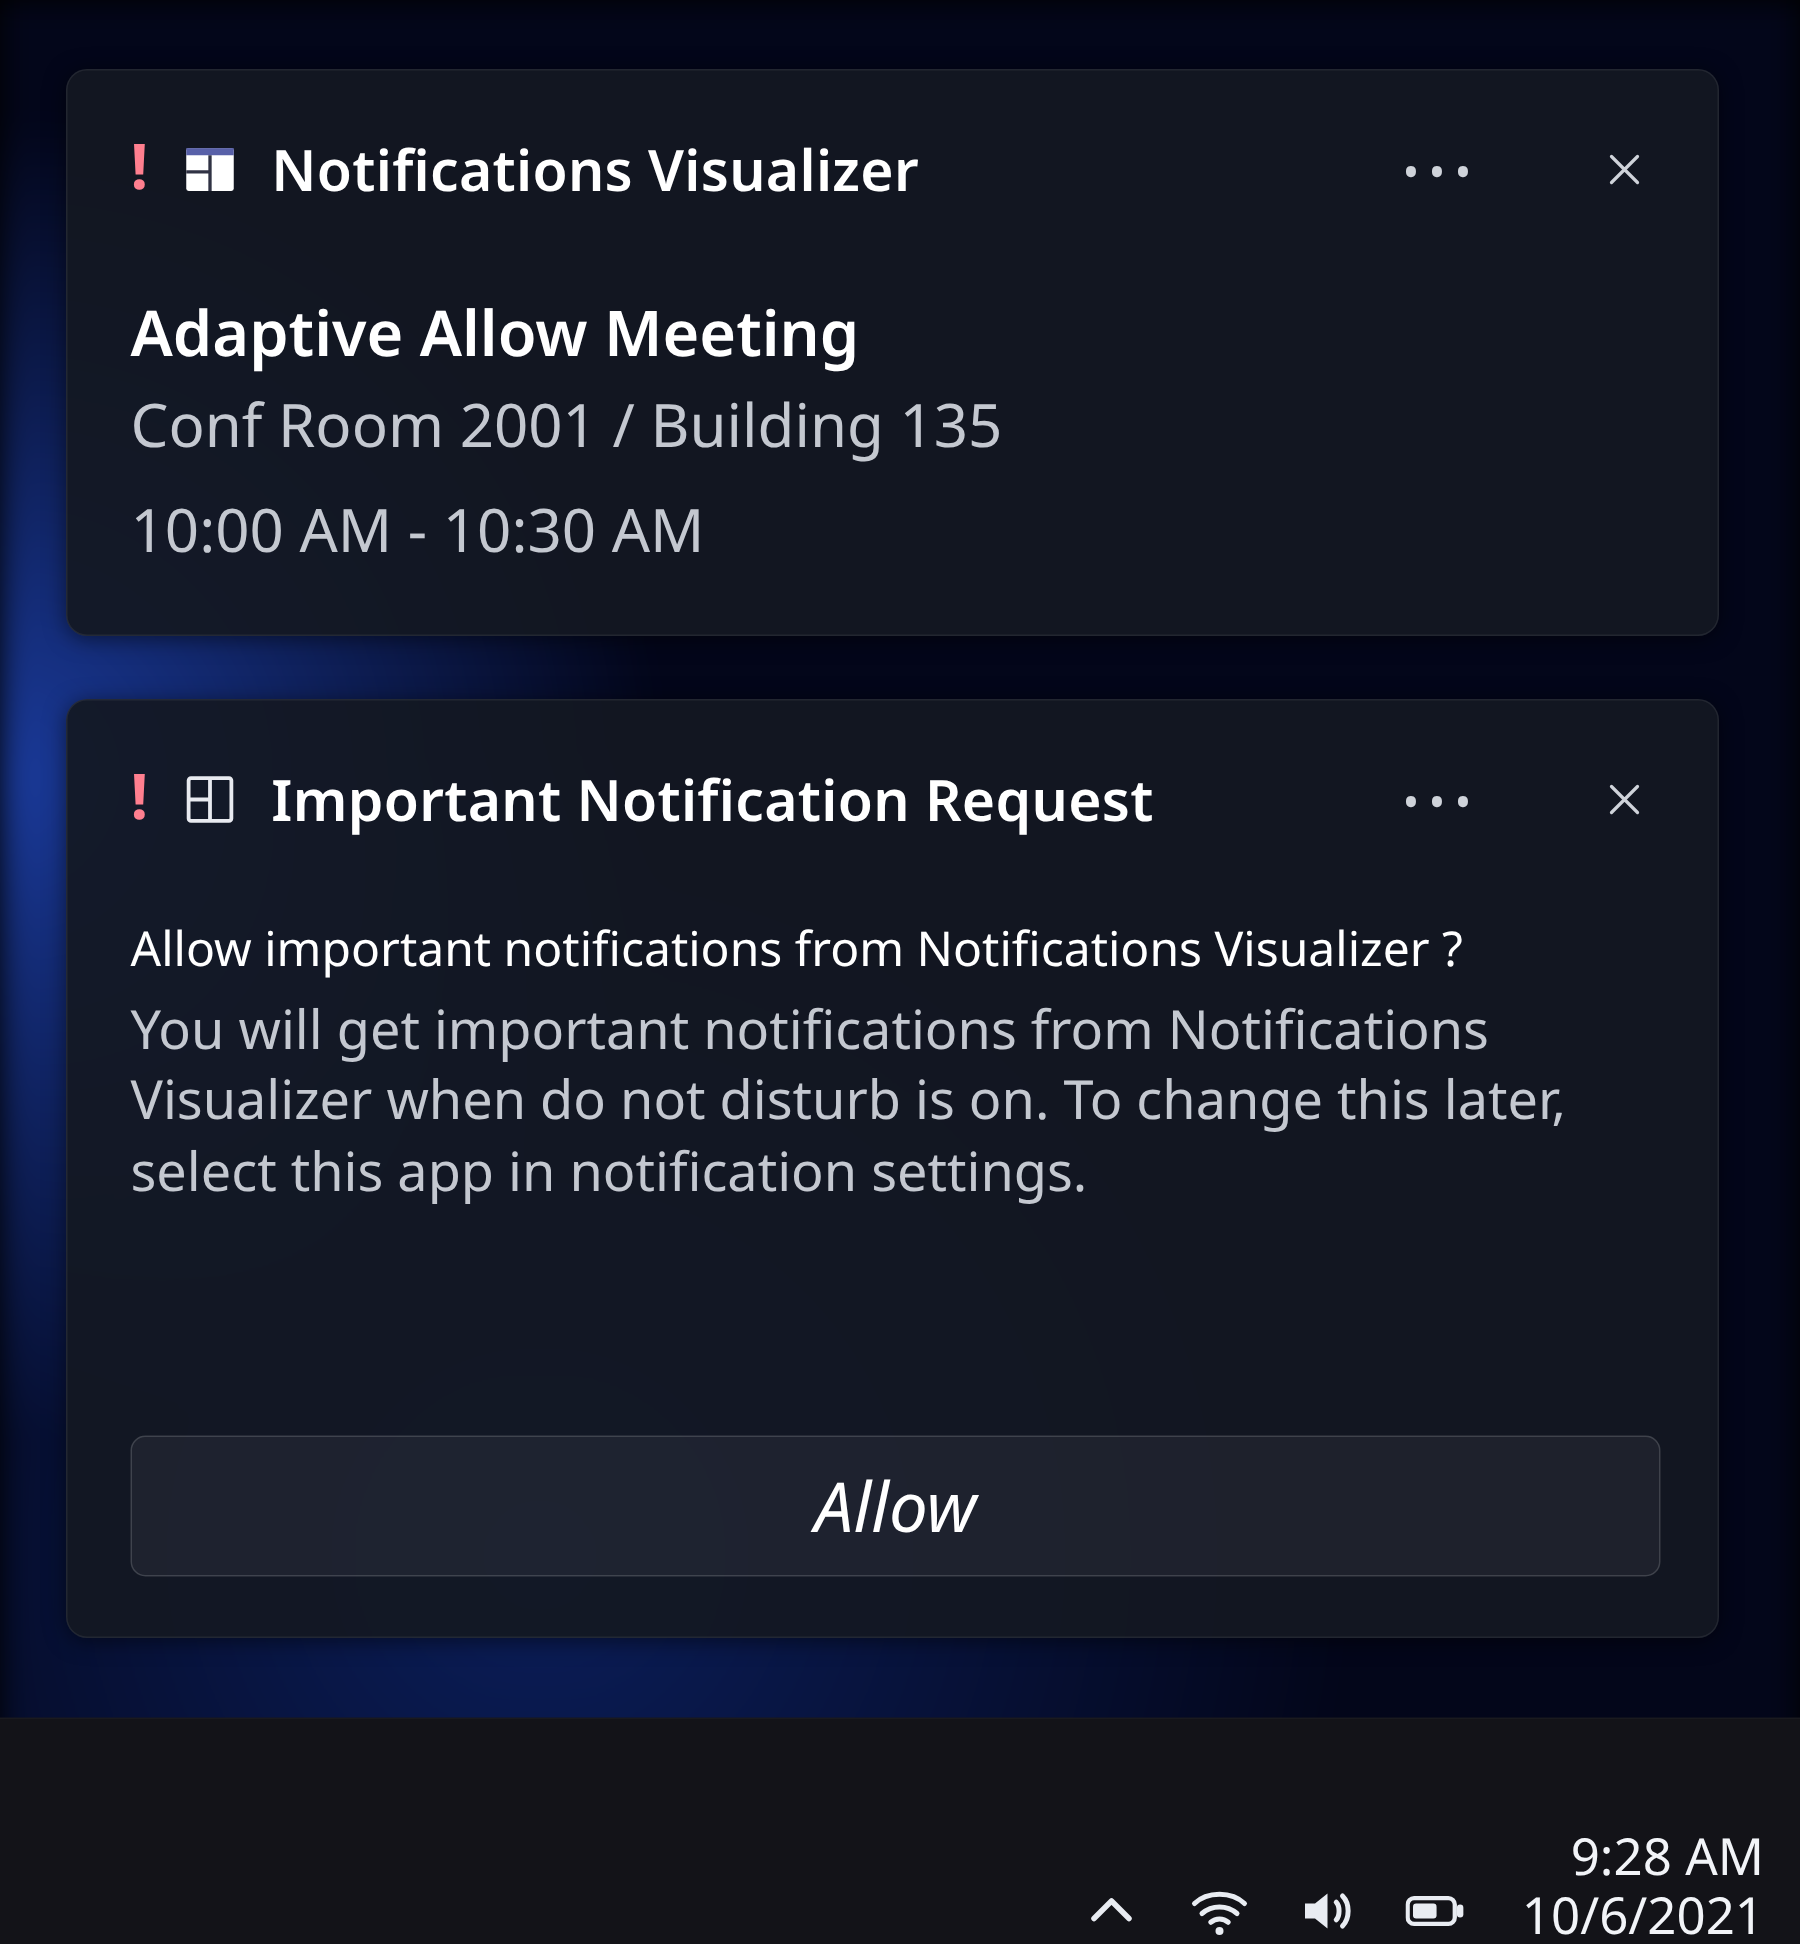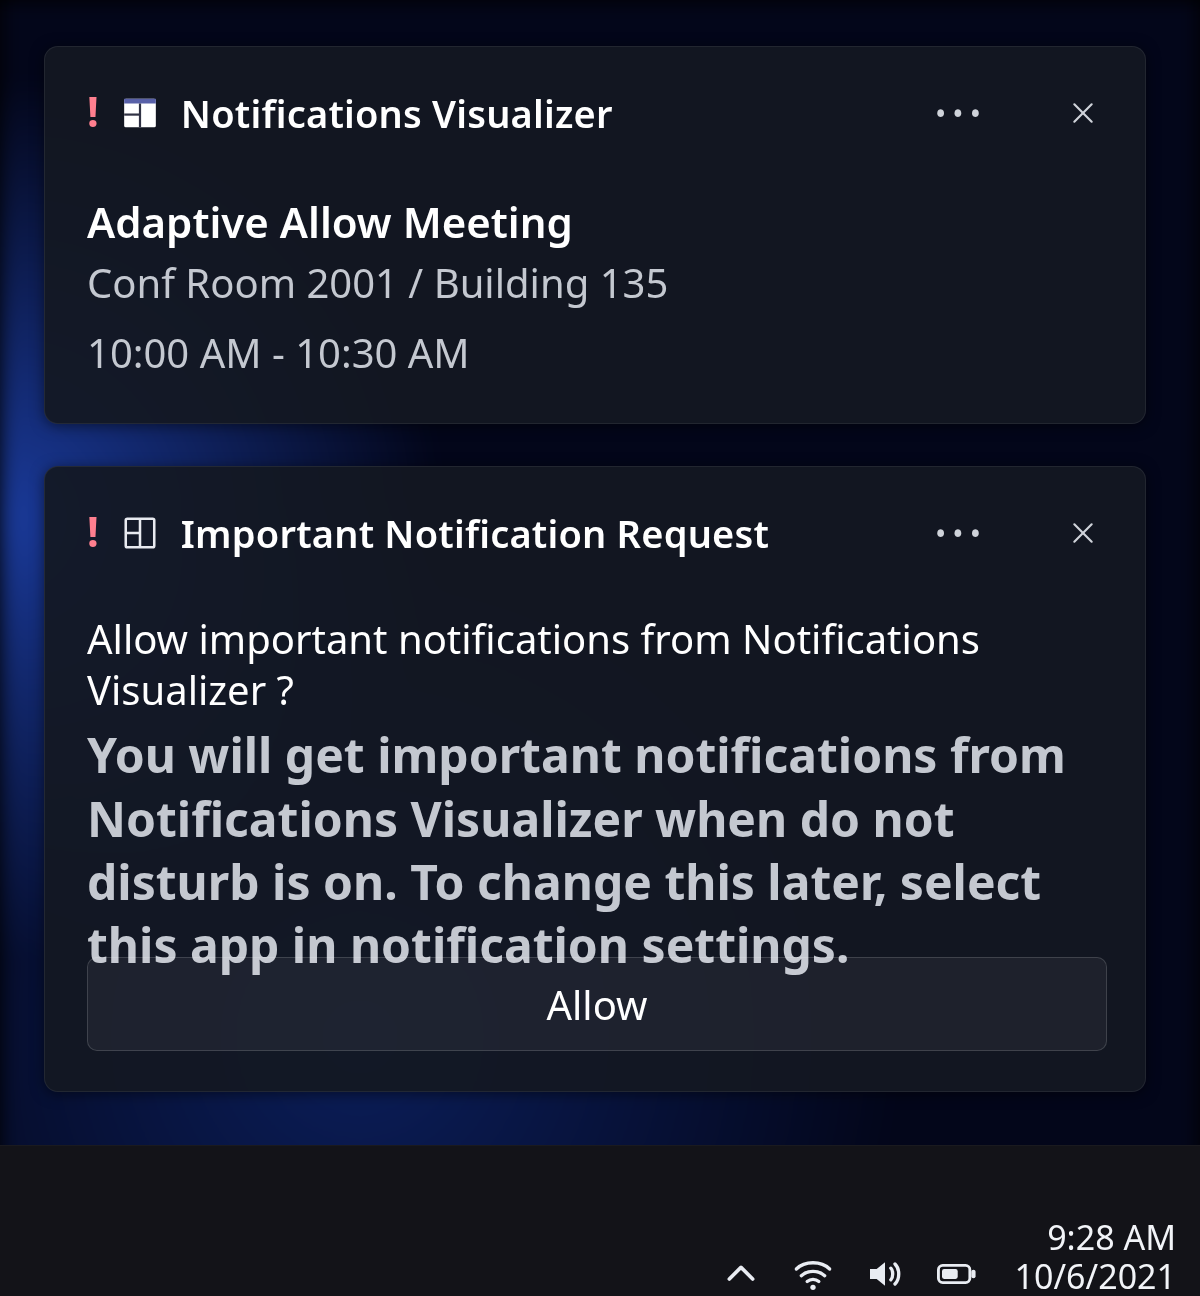--- a/index.html
+++ b/index.html
@@ -59,37 +59,37 @@
   .t1 .tbody{padding-top:58px;}
   .line-title{
     font-size:42px;font-weight:600;color:#fff;line-height:1.2;
     margin-bottom:10px;
   }
   .line-sub{
     font-size:40px;font-weight:400;color:#c4c8d0;line-height:1.28;
   }
   .line-sub + .line-sub{margin-top:18px;}
   .q-title{
-    font-size:40px;font-weight:400;color:#fff;line-height:1.28;
+    font-size:32px;font-weight:400;color:#fff;line-height:1.28;
     margin-bottom:8px;
   }
   .q-body{
-    font-size:48px;font-weight:700;color:#c4c8d0;line-height:1.32;
+    font-size:36px;font-weight:400;color:#c4c8d0;line-height:1.32;
   }
   .btn-row{
     position:absolute;left:42px;right:38px;bottom:40px;
     display:flex;gap:24px;
   }
   .btn{
     flex:1;height:92px;border-radius:10px;
     background:rgba(255,255,255,0.05);
     border:1px solid rgba(255,255,255,0.15);
-    color:#fff;font-size:40px;
+    color:#fff;font-size:46px;
     display:flex;align-items:center;justify-content:center;
-    cursor:pointer;user-select:none;
+    cursor:pointer;user-select:none;font-style:italic;
   }
   
   .taskbar{
     position:absolute;left:0;right:0;bottom:0;height:150px;
     background:#131318;border-top:1px solid rgba(255,255,255,0.03);
     z-index:2;
   }
   .tray{
     position:absolute;right:24px;top:0;bottom:0;
     display:flex;align-items:flex-end;gap:28px;

